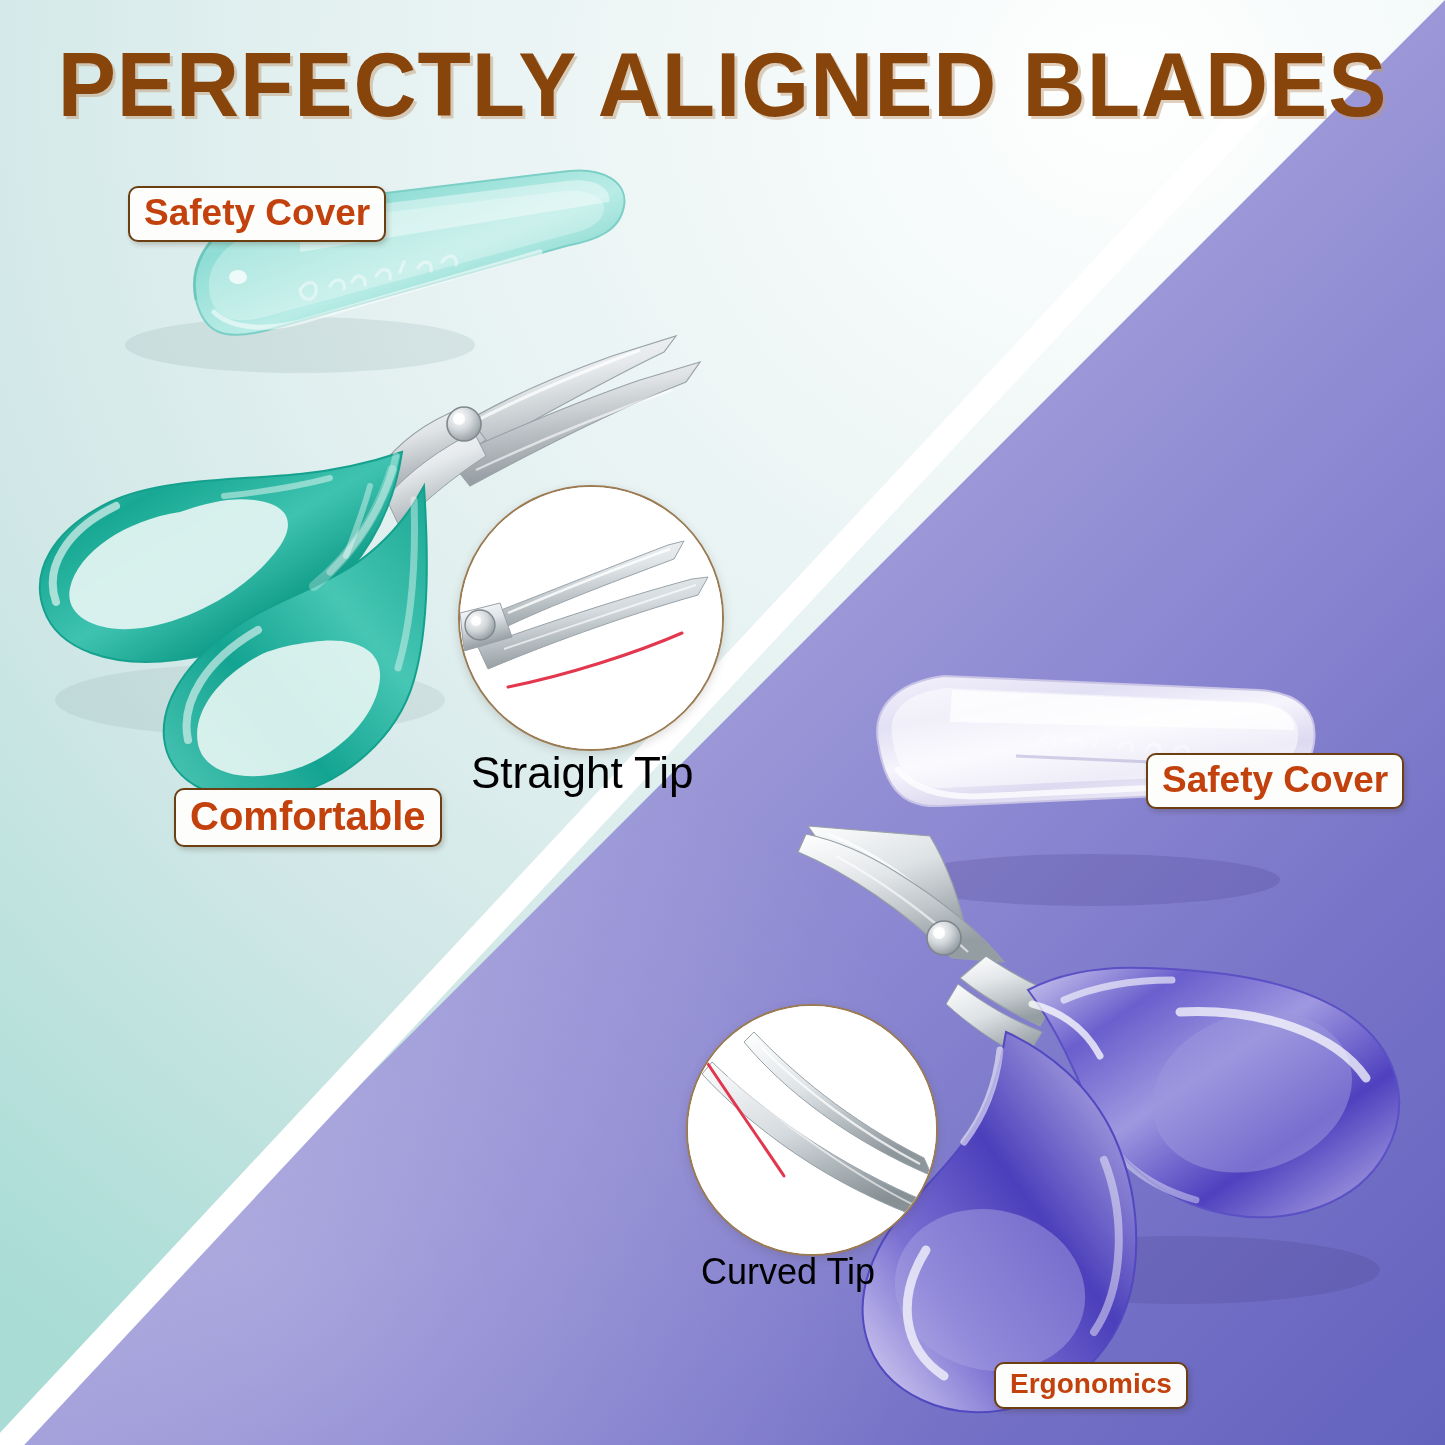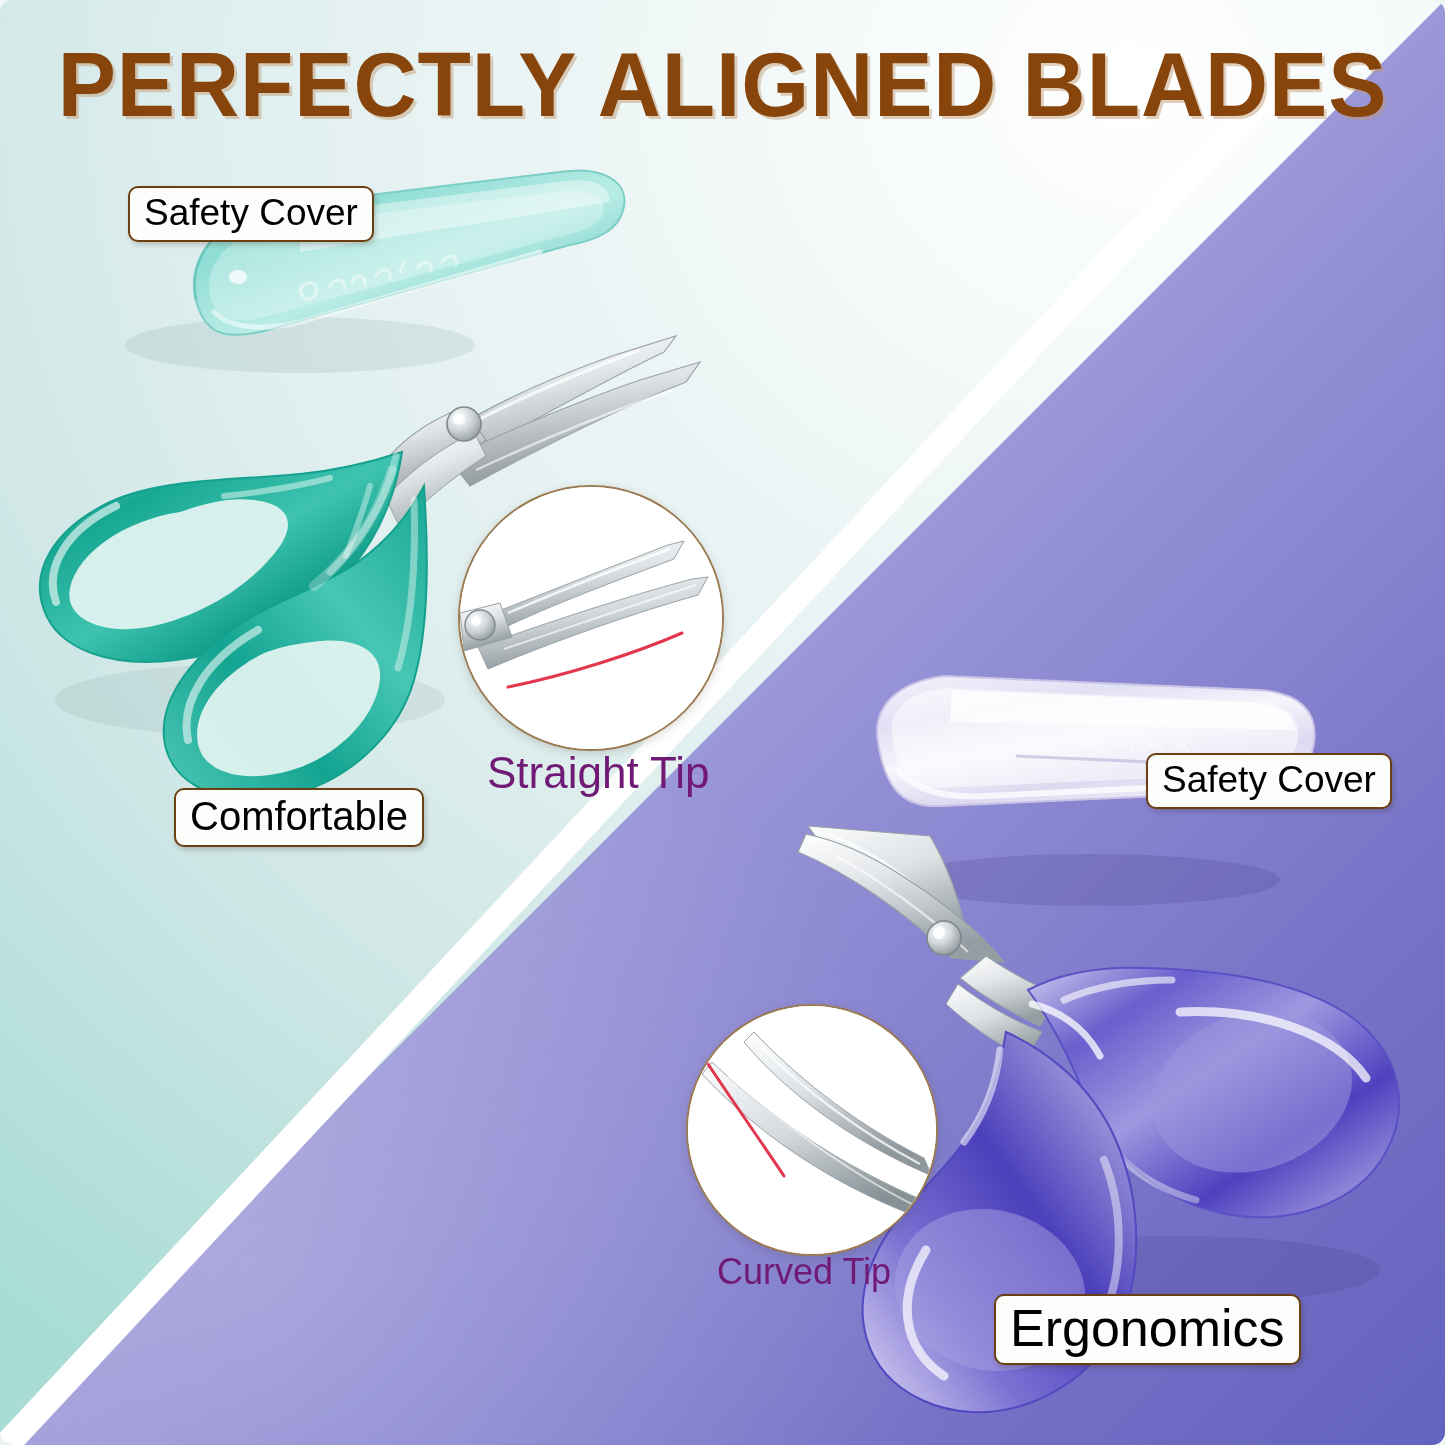--- a/index.html
+++ b/index.html
@@ -1,21 +1,21 @@
 <!DOCTYPE html>
 <html><head>
 <meta charset="utf-8">
 <style>
   html,body{margin:0;padding:0;}
   body{
     width:1445px;height:1445px;overflow:hidden;
     font-family:"Liberation Sans", sans-serif;
     background:#eef5f5;
   }
-  #stage{position:relative;width:1445px;height:1445px;overflow:hidden;border-radius:13px;}
+  #stage{position:relative;width:1445px;height:1445px;overflow:hidden;}
 
   
   .bg-mint{
     position:absolute;inset:0;
     background:
       radial-gradient(120% 110% at 78% 6%, #ffffff 0%, #f2f8f8 22%, #e3f0f0 48%, #cfe7e6 70%, #a8dcd5 100%);
   }
   .bg-purple{
     position:absolute;inset:0;
     background:
@@ -39,32 +39,32 @@
     background:linear-gradient(#ffffff,#ffffff);
     transform-origin:0 0;
   }
 
   
   .chip{
     position:absolute;
     background:#fdfdfb;
     border:2px solid #6b3f12;
     border-radius:10px;
-    color:#000000;
+    color:#c2410c;
     padding:6px 14px 9px 14px;
     line-height:1;
     white-space:nowrap;
     box-shadow:2px 3px 5px rgba(60,40,20,.22);
+    font-weight:bold;
   }
   .plain{
     position:absolute;
-    color:#701a75;
+    color:#000000;
     white-space:nowrap;
     line-height:1;
-    margin-left:16px;
   }
 
   
   .title{
     position:absolute;left:0;right:0;top:34px;
     text-align:center;
     font-size:90px;
     font-weight:bold;
     letter-spacing:1px;
     color:#87450c;
@@ -383,15 +383,15 @@
   <div class="chip" style="left:128px;top:186px;font-size:37px;">Safety Cover</div>
 
   <div class="chip" style="left:174px;top:788px;font-size:40px;text-align:center;">Comfortable</div>
 
   <div class="plain" style="left:471px;top:751px;font-size:44px;">Straight Tip</div>
 
   <div class="chip" style="left:1146px;top:753px;font-size:37px;">Safety Cover</div>
 
   <div class="plain" style="left:701px;top:1254px;font-size:36px;">Curved Tip</div>
 
-  <div class="chip" style="left:994px;top:1294px;font-size:52px;">Ergonomics</div>
+  <div class="chip" style="left:994px;top:1362px;font-size:28px;">Ergonomics</div>
 
 </div>
 
 </body></html>

